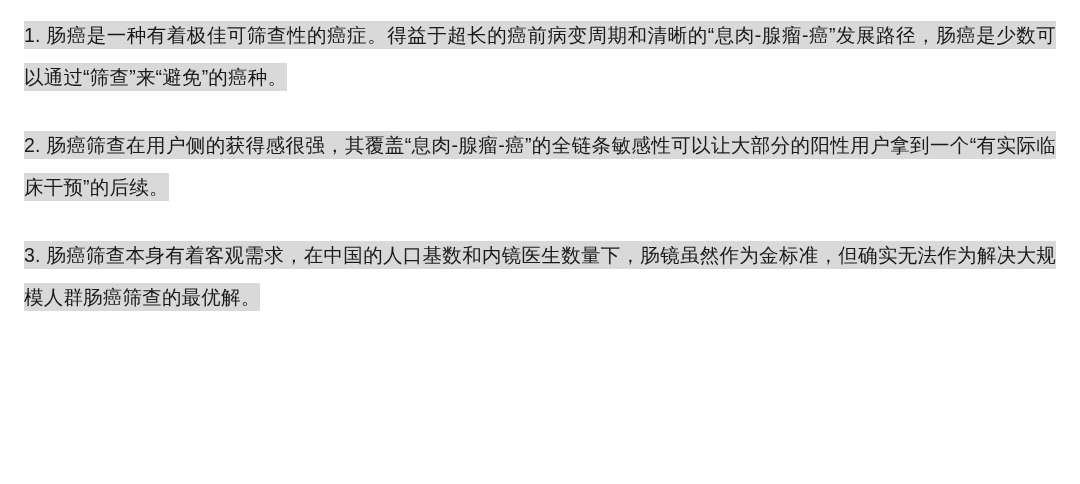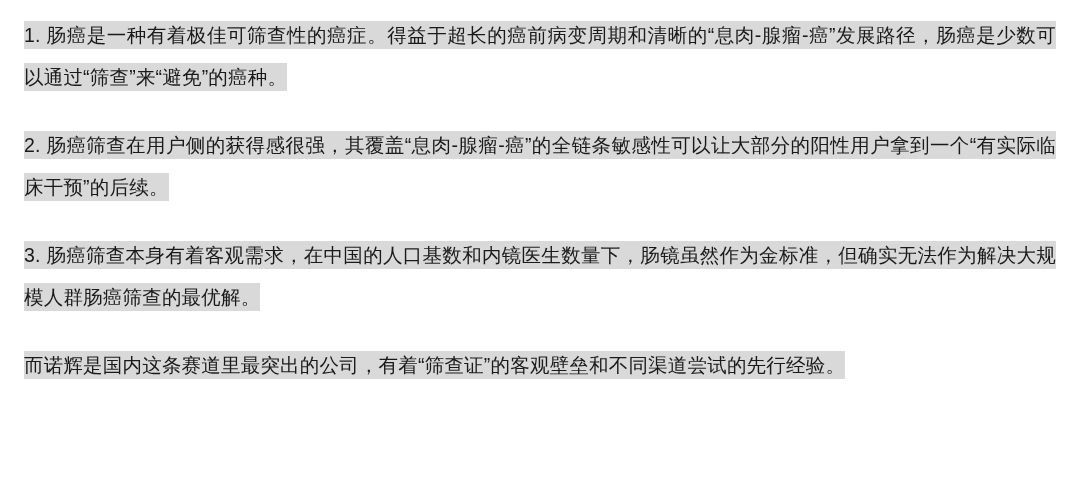--- a/index.html
+++ b/index.html
@@ -43,15 +43,14 @@
 <body>
 
 <div class="page">
 
   <p class="para"><span class="hl">1. 肠癌是一种有着极佳可筛查性的癌症。得益于超长的癌前病变周期和清晰的“息肉-腺瘤-癌”发展路径，肠癌是少数可以通过“筛查”来“避免”的癌种。</span></p>
 
   <p class="para"><span class="hl">2. 肠癌筛查在用户侧的获得感很强，其覆盖“息肉-腺瘤-癌”的全链条敏感性可以让大部分的阳性用户拿到一个“有实际临床干预”的后续。</span></p>
 
   <p class="para"><span class="hl">3. 肠癌筛查本身有着客观需求，在中国的人口基数和内镜医生数量下，肠镜虽然作为金标准，但确实无法作为解决大规模人群肠癌筛查的最优解。</span></p>
 
-  <p class="para"><span class="hl">而诺辉是国内这条赛道里最突出的公司，有着“筛查证”的客观壁垒和不同渠道尝试的先行经验。</span></p>
 
 </div>
 
 </body></html>

